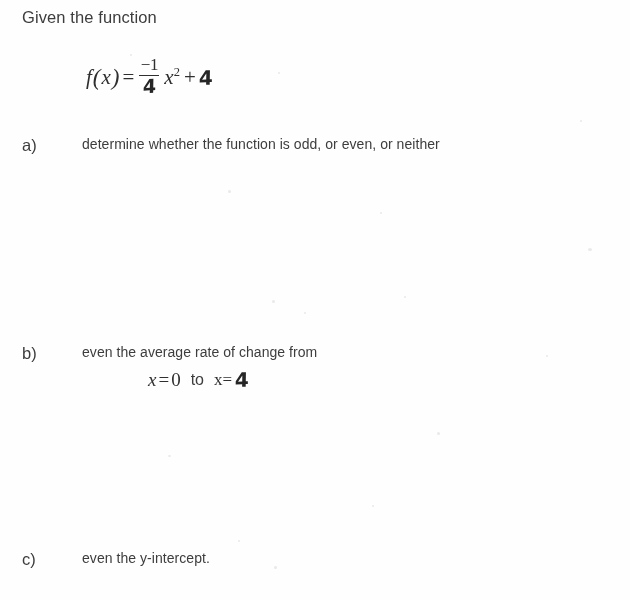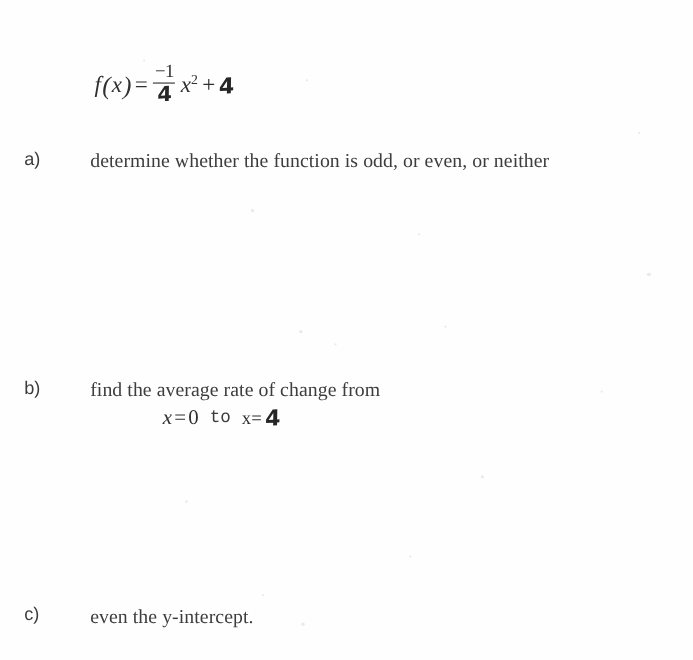--- a/index.html
+++ b/index.html
@@ -135,25 +135,24 @@
     position: absolute;
     left: 22px;
     top: 0;
     font-size: 16.5px;
     color: #3d3d3d;
   }
   .q-text {
     position: absolute;
     left: 82px;
     top: 0;
-    font-size: 18px;
+    font-size: 14px;
     color: #3d3d3d;
     letter-spacing: 0.05px;
     white-space: nowrap;
-    font-family: Liberation Serif, serif;
   }
 
   #question-a { top: 136px; }
   #question-b { top: 344px; }
   #question-c { top: 550px; }
 
   
   #interval-line {
     position: absolute;
     left: 148px;
@@ -161,21 +160,21 @@
     font-family: "Liberation Serif", serif;
     font-size: 19px;
     color: #2f2f2f;
     white-space: nowrap;
     display: flex;
     align-items: center;
   }
   #interval-line .it { font-style: italic; }
   #interval-line .eq0 { margin: 0 2px; }
   #interval-line .to-word {
-    font-family: Liberation Mono, monospace;
+    font-family: Liberation Sans, sans-serif;
     font-size: 16px;
     margin: 0 10px;
     color: #3d3d3d;
   }
   #interval-line .x2 {
     font-family: "Liberation Serif", serif;
     font-size: 17px;
   }
   #interval-line .hand-four {
     font-size: 20px;
@@ -196,20 +195,21 @@
   <div class="speck" style="left:168px; top:455px; width:3px; height:2px;"></div>
   <div class="speck" style="left:437px; top:432px; width:3px; height:3px;"></div>
   <div class="speck" style="left:372px; top:505px; width:2px; height:2px;"></div>
   <div class="speck" style="left:546px; top:355px; width:2px; height:2px;"></div>
   <div class="speck" style="left:274px; top:566px; width:3px; height:3px;"></div>
   <div class="speck" style="left:238px; top:540px; width:2px; height:2px;"></div>
   <div class="speck" style="left:580px; top:120px; width:2px; height:2px;"></div>
   <div class="speck" style="left:130px; top:54px; width:2px; height:2px;"></div>
   <div class="speck" style="left:278px; top:72px; width:2px; height:2px;"></div>
 
+  <div id="prompt-line">Given the function</div>
 
   <div id="function-formula">
     <span class="it">f</span>
     <span class="paren">(</span>
     <span class="it">x</span>
     <span class="paren">)</span>
     <span class="eq">=</span>
     <span class="fraction">
       <span class="numer">−1</span>
       <span class="bar"></span>
@@ -221,21 +221,21 @@
     <span class="hand hand-four">4</span>
   </div>
 
   <div class="question-row" id="question-a">
     <span class="q-label">a)</span>
     <span class="q-text">determine whether the function is odd, or even, or neither</span>
   </div>
 
   <div class="question-row" id="question-b">
     <span class="q-label">b)</span>
-    <span class="q-text">find the average rate of change from</span>
+    <span class="q-text">even the average rate of change from</span>
   </div>
 
   <div id="interval-line">
     <span class="it">x</span>
     <span class="eq0">=</span>
     <span>0</span>
     <span class="to-word">to</span>
     <span class="x2">x=</span>
     <span class="hand hand-four">4</span>
   </div>

